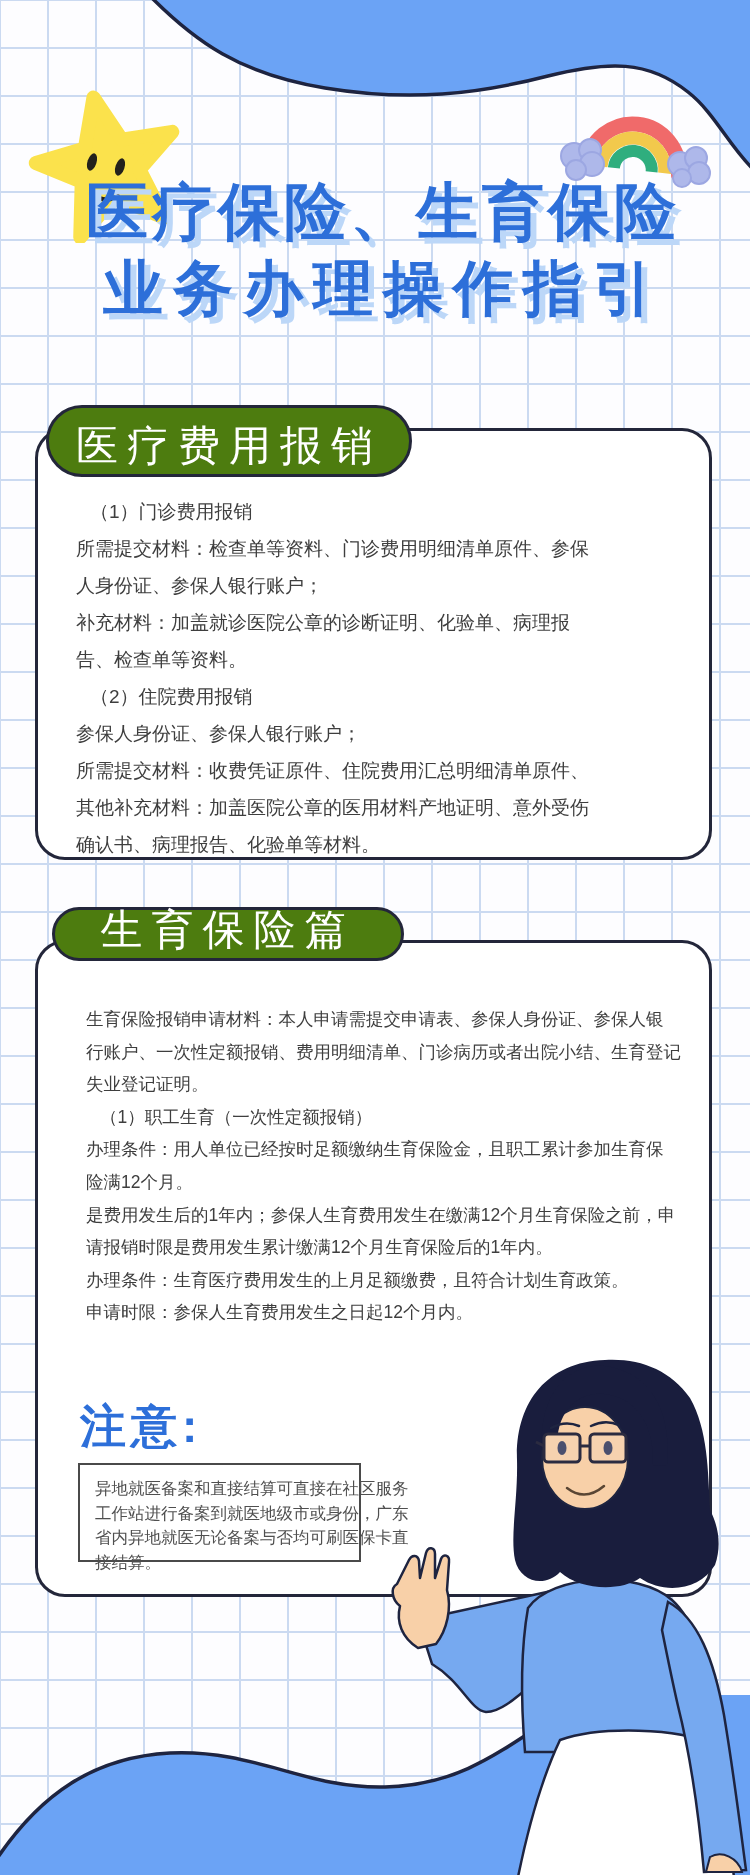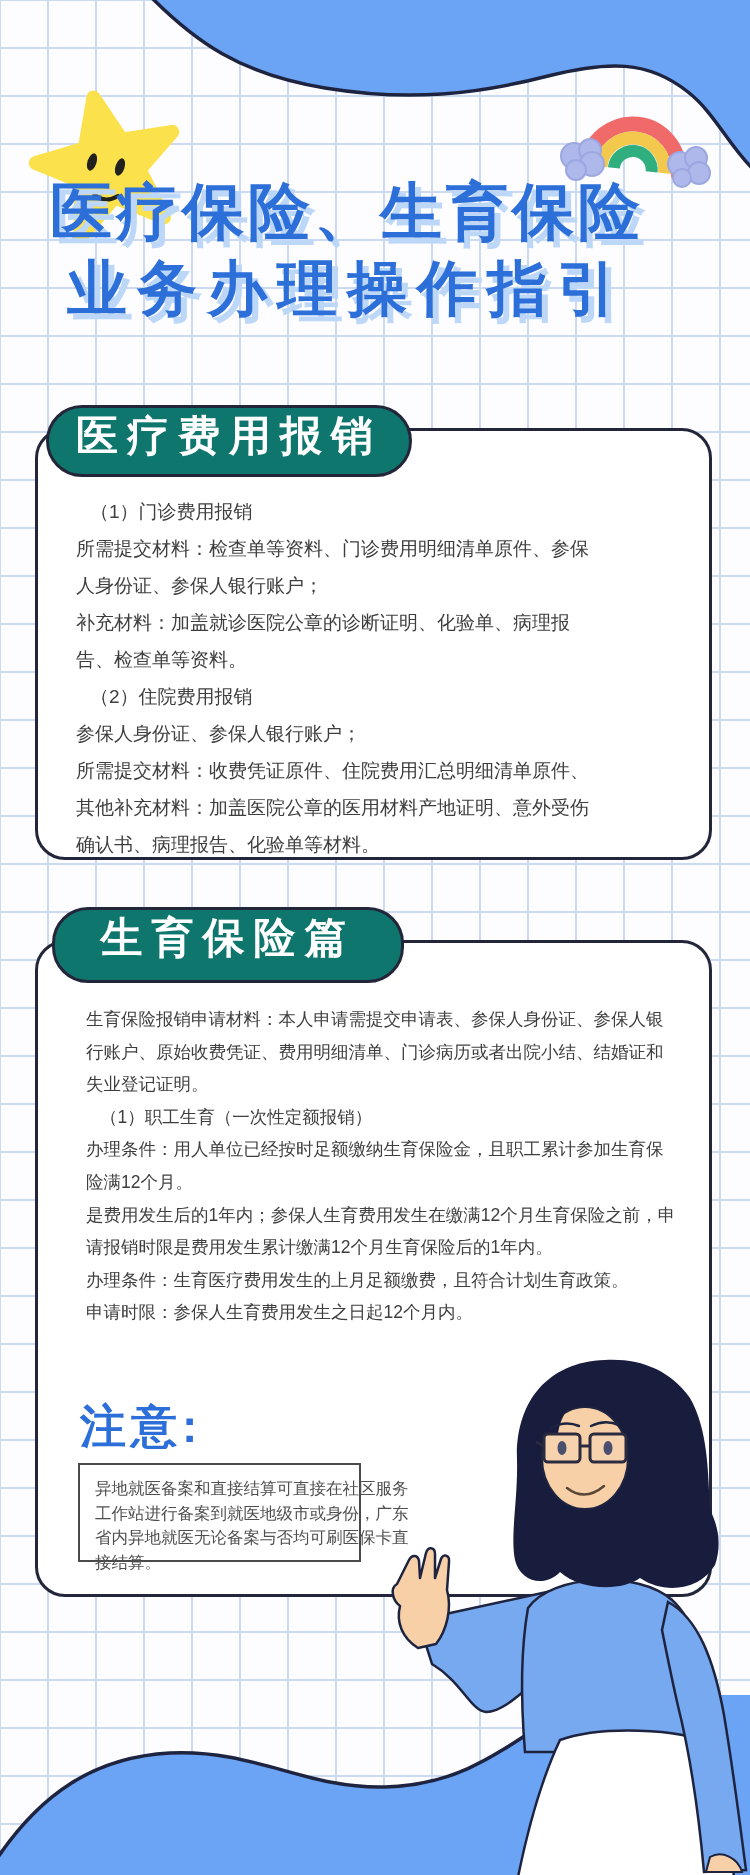--- a/index.html
+++ b/index.html
@@ -17,36 +17,36 @@
   }
   .abs{position:absolute;}
   
   .wave-top{left:0;top:0;width:750px;height:200px;z-index:1;}
   .wave-bottom{left:0;top:1695px;width:750px;height:180px;z-index:6;}
   
   .star{left:28px;top:88px;width:160px;height:155px;z-index:2;}
   .rainbow{left:552px;top:98px;width:165px;height:92px;z-index:2;}
   
   .title{left:0;top:172px;width:694px;text-align:center;z-index:3;
-    color:#2D6FD9;font-weight:bold;}
+    color:#2D6FD9;font-weight:bold;padding-left:36px;}
   .title .t1{font-size:62px;letter-spacing:4px;line-height:80px;
     text-shadow:6px 6px 0 #BCD7F8;}
   .title .t2{font-size:60px;letter-spacing:10px;line-height:74px;
     text-shadow:6px 6px 0 #BCD7F8;}
   
   .card{position:absolute;left:35px;width:677px;background:#FFFFFF;
     border:3.5px solid #23263A;border-radius:30px;z-index:4;box-sizing:border-box;}
   .card-medical{top:428px;height:432px;}
   .card-maternity{top:940px;height:657px;}
-  .tab{position:absolute;background:#0f766e;border:3.5px solid #23263A;
-    border-radius:36px;color:#FFFFFF;font-weight:bold;text-align:center;
-    display:flex;align-items:flex-start;justify-content:center;
+  .tab{position:absolute;background:#4d7c0f;border:3.5px solid #23263A;
+    border-radius:36px;color:#FFFFFF;font-weight:normal;text-align:center;
+    display:flex;align-items:flex-end;justify-content:center;
     letter-spacing:9px;z-index:5;box-sizing:border-box;}
   .tab-medical{left:8px;top:-26px;width:366px;height:72px;font-size:42px;}
-  .tab-maternity{left:14px;top:-36px;width:352px;height:76px;font-size:42px;}
+  .tab-maternity{left:14px;top:-36px;width:352px;height:54px;font-size:42px;}
   .card-body{position:absolute;left:0;top:0;right:0;color:#3E3E3E;}
   .card-medical .card-body{padding:62px 20px 0 38px;}
   .card-maternity .card-body{padding:60px 10px 0 48px;}
   .card-medical .ln{font-size:19px;line-height:37px;white-space:nowrap;}
   .card-maternity .ln{font-size:17.5px;line-height:32.6px;white-space:nowrap;}
   .ln.indent{padding-left:14px;}
   
   .notice-heading{left:80px;top:1396px;z-index:5;color:#2D6FD9;
     font-size:46px;font-weight:bold;letter-spacing:5px;}
   .notice-box{left:78px;top:1463px;width:283px;height:99px;z-index:5;
@@ -117,21 +117,21 @@
       <div class="ln">确认书、病理报告、化验单等材料。</div>
     </div>
   </div>
 
   <div class="card card-maternity">
     <div class="tab tab-maternity">
       <span>生育保险篇</span>
     </div>
     <div class="card-body">
       <div class="ln">生育保险报销申请材料：本人申请需提交申请表、参保人身份证、参保人银</div>
-      <div class="ln">行账户、原始收费凭证、费用明细清单、门诊病历或者出院小结、结婚证和</div>
+      <div class="ln">行账户、一次性定额报销、费用明细清单、门诊病历或者出院小结、生育登记</div>
       <div class="ln">失业登记证明。</div>
       <div class="ln indent">（1）职工生育（一次性定额报销）</div>
       <div class="ln">办理条件：用人单位已经按时足额缴纳生育保险金，且职工累计参加生育保</div>
       <div class="ln">险满12个月。</div>
       <div class="ln">是费用发生后的1年内；参保人生育费用发生在缴满12个月生育保险之前，申</div>
       <div class="ln">请报销时限是费用发生累计缴满12个月生育保险后的1年内。</div>
       <div class="ln">办理条件：生育医疗费用发生的上月足额缴费，且符合计划生育政策。</div>
       <div class="ln">申请时限：参保人生育费用发生之日起12个月内。</div>
     </div>
   </div>

